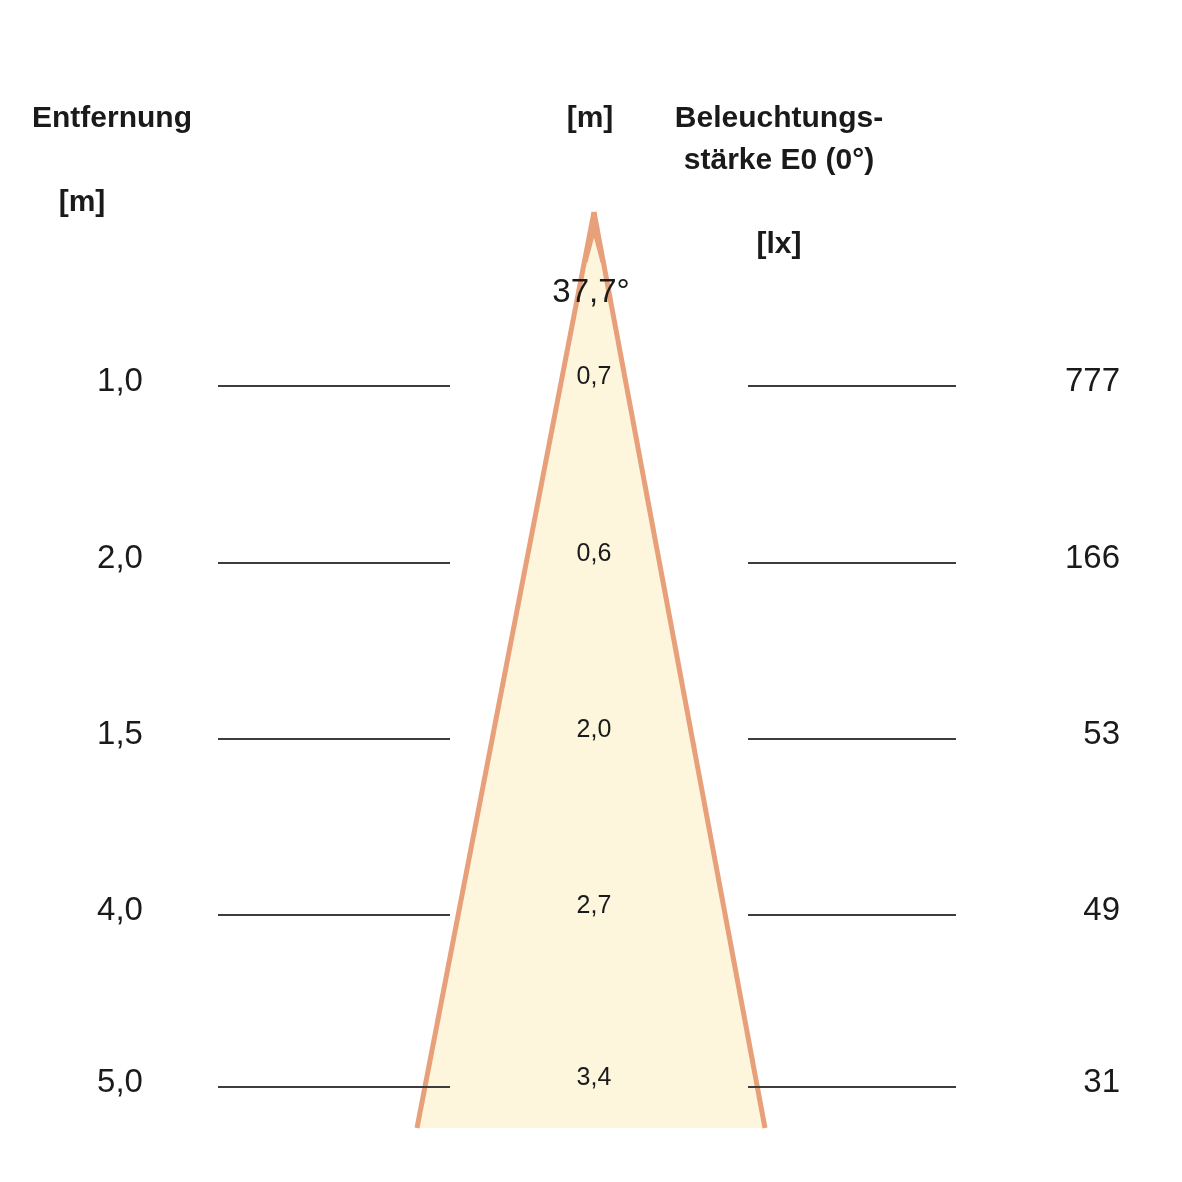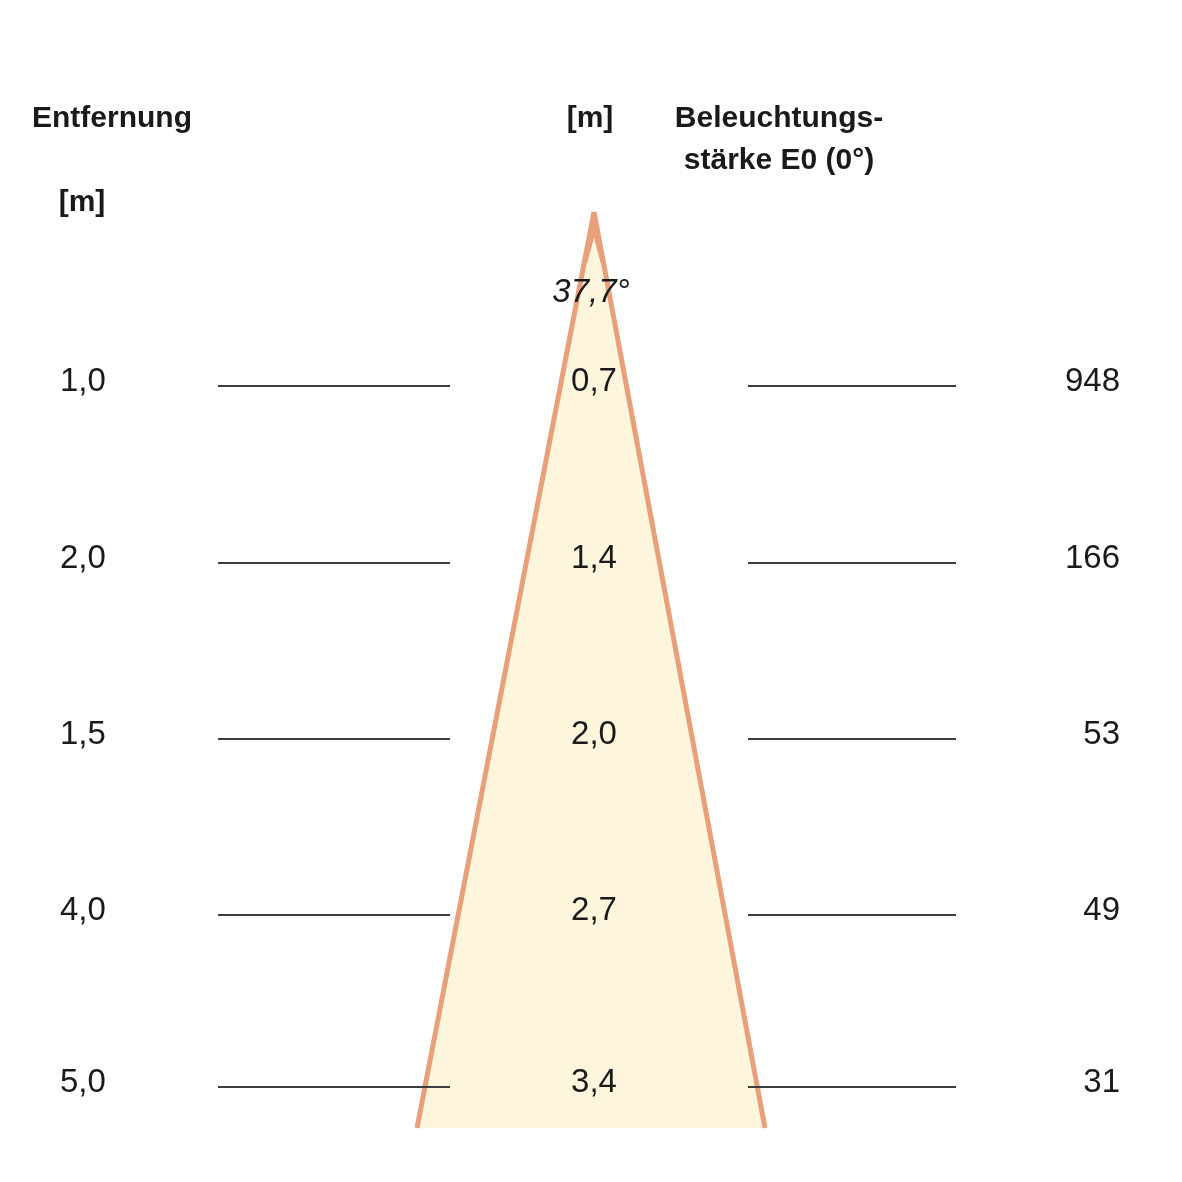--- a/index.html
+++ b/index.html
@@ -64,35 +64,34 @@
     position: absolute;
     top: 272px;
     left: 0;
     width: 1182px;
     text-align: center;
     font-size: 33px;
   }
   #angle-label .ang {
     display: inline-block;
     transform: translateX(0px);
-    font-style: italic;
   }
 
   
   .row {
     position: absolute;
     left: 0;
     width: 1182px;
     height: 0;
   }
   .row .dist {
     position: absolute;
     left: 60px;
     width: 120px;
-    text-align: left;
+    text-align: center;
     font-size: 33px;
     transform: translateY(-24px);
   }
   .row .rule-left {
     position: absolute;
     left: 218px;
     width: 232px;
     border-top: 2px solid #3d3d3d;
     height: 0;
   }
@@ -101,21 +100,21 @@
     left: 748px;
     width: 208px;
     border-top: 2px solid #3d3d3d;
     height: 0;
   }
   .row .diam {
     position: absolute;
     left: 0;
     width: 1182px;
     text-align: center;
-    font-size: 33px;
+    font-size: 25px;
     transform: translateY(-24px);
   }
   .row .diam span { display: inline-block; transform: translateX(3px); }
   .row .lux {
     position: absolute;
     right: 62px;
     width: 180px;
     text-align: right;
     font-size: 33px;
     transform: translateY(-24px);
@@ -131,47 +130,48 @@
     <div class="unit">[m]</div>
   </div>
 
   <div class="col-head" id="head-center">
     <div class="unit">[m]</div>
   </div>
 
   <div class="col-head" id="head-right">
     <div>Beleuchtungs-
 stärke E0 (0°)</div>
+    <div class="unit">[lx]</div>
   </div>
 
   <svg id="cone" viewBox="0 0 1182 1182">
 
     <polygon points="594,212 765,1128 417,1128" fill="#fdf6dd" stroke="none"></polygon>
     <line x1="594" y1="212" x2="417" y2="1128" stroke="#e8a07a" stroke-width="5"></line>
     <line x1="594" y1="212" x2="765" y2="1128" stroke="#e8a07a" stroke-width="5"></line>
 
     <polyline points="585,262 594,228 603,262" fill="none" stroke="#e8a07a" stroke-width="5"></polyline>
   </svg>
 
   <div id="angle-label">
     <span class="ang">37,7°</span>
   </div>
 
   <div class="row" style="top:385px">
     <div class="dist">1,0</div>
     <div class="rule-left"></div>
     <div class="diam"><span>0,7</span></div>
     <div class="rule-right"></div>
-    <div class="lux">948</div>
+    <div class="lux">777</div>
   </div>
 
   <div class="row" style="top:562px">
     <div class="dist">2,0</div>
     <div class="rule-left"></div>
-    <div class="diam"><span>1,4</span></div>
+    <div class="diam"><span>0,6</span></div>
     <div class="rule-right"></div>
     <div class="lux">166</div>
   </div>
 
   <div class="row" style="top:738px">
     <div class="dist">1,5</div>
     <div class="rule-left"></div>
     <div class="diam"><span>2,0</span></div>
     <div class="rule-right"></div>
     <div class="lux">53</div>

